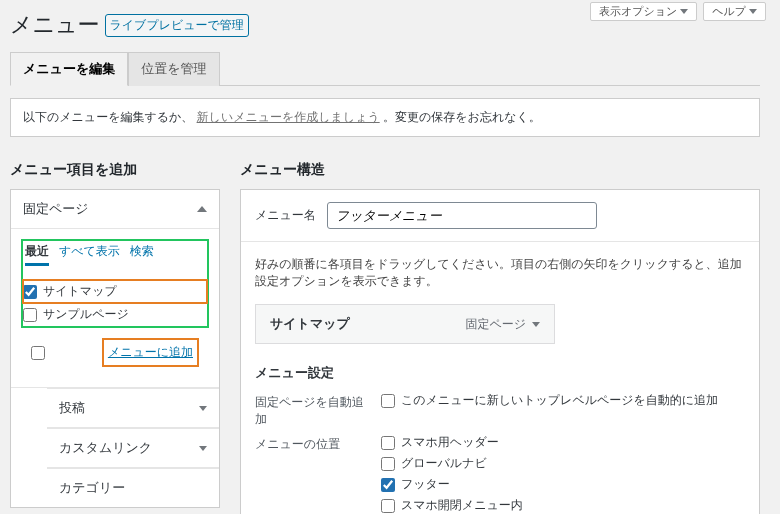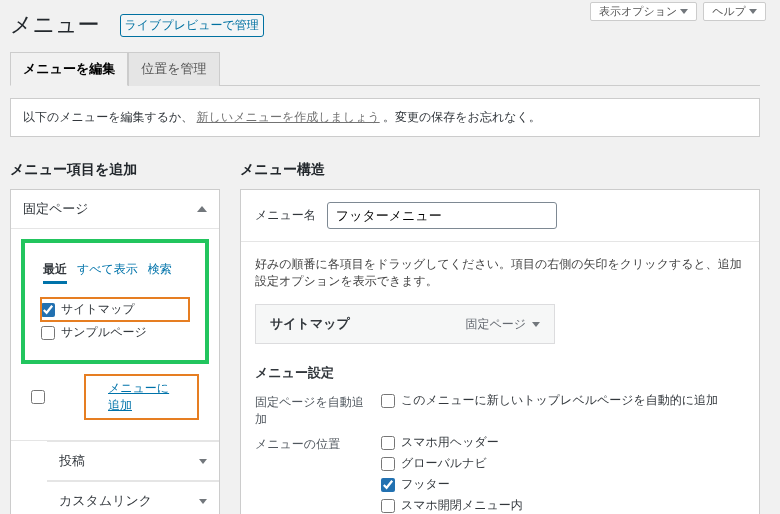--- a/index.html
+++ b/index.html
@@ -1,50 +1,50 @@
 <!DOCTYPE html>
 <html><head>
 <meta charset="utf-8">
 <style>
   * { box-sizing: border-box; margin: 0; padding: 0; }
   body { font-family: -apple-system, "Hiragino Sans", "Meiryo", sans-serif; font-size: 13px; color: #32373c; background: #f1f1f1; }
   .wrap { padding: 10px 20px 0 10px; }
-  .page-header { display: flex; align-items: center; gap: 20px; margin-bottom: 12px; }
+  .page-header { display: flex; align-items: center; gap: 5px; margin-bottom: 12px; }
   .page-title { font-size: 22px; font-weight: 400; color: #23282d; }
   .button-sm { display: inline-block; padding: 2px 4px; font-size: 12px; border: 1px solid #0071a1; color: #0071a1; background: #f3f5f6; border-radius: 3px; cursor: pointer; }
   .top-right { position: absolute; top: 2px; right: 14px; display: flex; gap: 6px; }
   .top-right .btn { border: 1px solid #ccc; background: #fff; padding: 1px 8px; font-size: 11px; border-radius: 2px; color: #555; display: flex; align-items: center; gap: 3px; }
   .tri-down { width: 0; height: 0; border-left: 4px solid transparent; border-right: 4px solid transparent; border-top: 5px solid #72777c; display: inline-block; }
   .nav-tabs { display: flex; border-bottom: 1px solid #ccc; }
   .nav-tab { padding: 7px 12px; border: 1px solid #ccc; border-bottom: none; background: #e5e5e5; color: #555; font-size: 13px; cursor: pointer; margin-right: 0; margin-bottom: -1px; }
   .nav-tab.active { background: #f1f1f1; border-bottom: 1px solid #f1f1f1; color: #000; font-weight: 600; }
   .manage-bar { background: #fff; border: 1px solid #ccc; padding: 10px 12px; margin-top: 12px; font-size: 12px; }
   .manage-bar a { color: #737373; text-decoration: underline; }
   .columns { display: flex; gap: 20px; margin-top: 24px; align-items: flex-start; }
   .col-left { width: 210px; flex-shrink: 0; }
   .col-right { flex: 1; }
   .section-title { font-size: 14px; font-weight: 600; margin-bottom: 10px; color: #23282d; }
   .accordion { border: 1px solid #ccc; background: #fff; }
   .acc-head { display: flex; justify-content: space-between; align-items: center; padding: 10px 12px; border-bottom: 1px solid #e5e5e5; cursor: pointer; font-size: 13px; }
   .acc-head:last-child { border-bottom: none; }
   .acc-head.closed { border-top: 1px solid #e5e5e5; margin-left: 36px; }
   .acc-body { padding: 10px; border-bottom: 1px solid #e5e5e5; }
-  .inner-tabs { border: 4px solid #22c55e; padding: 16px; }
+  .inner-tabs { border: 2px solid #22c55e; padding: 0; }
   .inner-tab-links { display: flex; gap: 10px; font-size: 12px; margin-bottom: 8px; padding: 2px 0 6px 2px; }
   .inner-tab-links span { color: #0073aa; cursor: pointer; }
   .inner-tab-links span.active { color: #32373c; font-weight: 600; border-bottom: 3px solid #0073aa; padding-bottom: 3px; }
   .chk-row { display: flex; align-items: center; gap: 6px; font-size: 12px; padding: 3px 0; }
   .chk-row input { width: 14px; height: 14px; }
   .chk-highlight { outline: 2px solid #e67e22; outline-offset: -1px; }
   .acc-footer { display: flex; justify-content: space-between; align-items: center; padding: 10px; font-size: 12px; }
-  .add-to-menu { border: 2px solid #e67e22; padding: 4px 22px; margin-left: 39px; }
+  .add-to-menu { border: 2px solid #e67e22; padding: 4px 4px; margin-left: 39px; }
   .add-to-menu a { color: #0073aa; text-decoration: underline; font-size: 12px; }
   .menu-edit { border: 1px solid #ccc; background: #fff; }
   .menu-header { padding: 12px 14px; border-bottom: 1px solid #e5e5e5; display: flex; align-items: center; gap: 11px; font-size: 12px; }
-  .menu-header input[type=text] { border: 1px solid #7e8993; padding: 5px 8px; font-size: 13px; width: 230px; border-radius: 3px; }
+  .menu-header input[type=text] { border: 1px solid #7e8993; padding: 5px 8px; font-size: 13px; width: 270px; border-radius: 3px; font-style: italic; }
   .menu-body { padding: 14px; }
   .hint { font-size: 12px; color: #444; margin-bottom: 14px; }
   .menu-item { border: 1px solid #dcdcde; display: flex; justify-content: space-between; align-items: center; padding: 10px 14px; font-size: 13px; background: #f6f7f7; margin-bottom: 20px; width: 60%; min-width: 300px; }
   .menu-item-type { color: #646970; font-size: 12px; display: flex; align-items: center; gap: 6px; }
   .settings-title { font-size: 13px; font-weight: 600; margin-bottom: 10px; }
   .setting-row { display: flex; align-items: flex-start; font-size: 12px; gap: 16px; margin-bottom: 6px; }
   .setting-label { width: 110px; color: #50575e; padding-top: 2px; }
   .setting-opts { display: flex; flex-direction: column; gap: 4px; }
   .setting-opts label { display: flex; align-items: center; gap: 6px; }
   .setting-opts input { width: 14px; height: 14px; }

